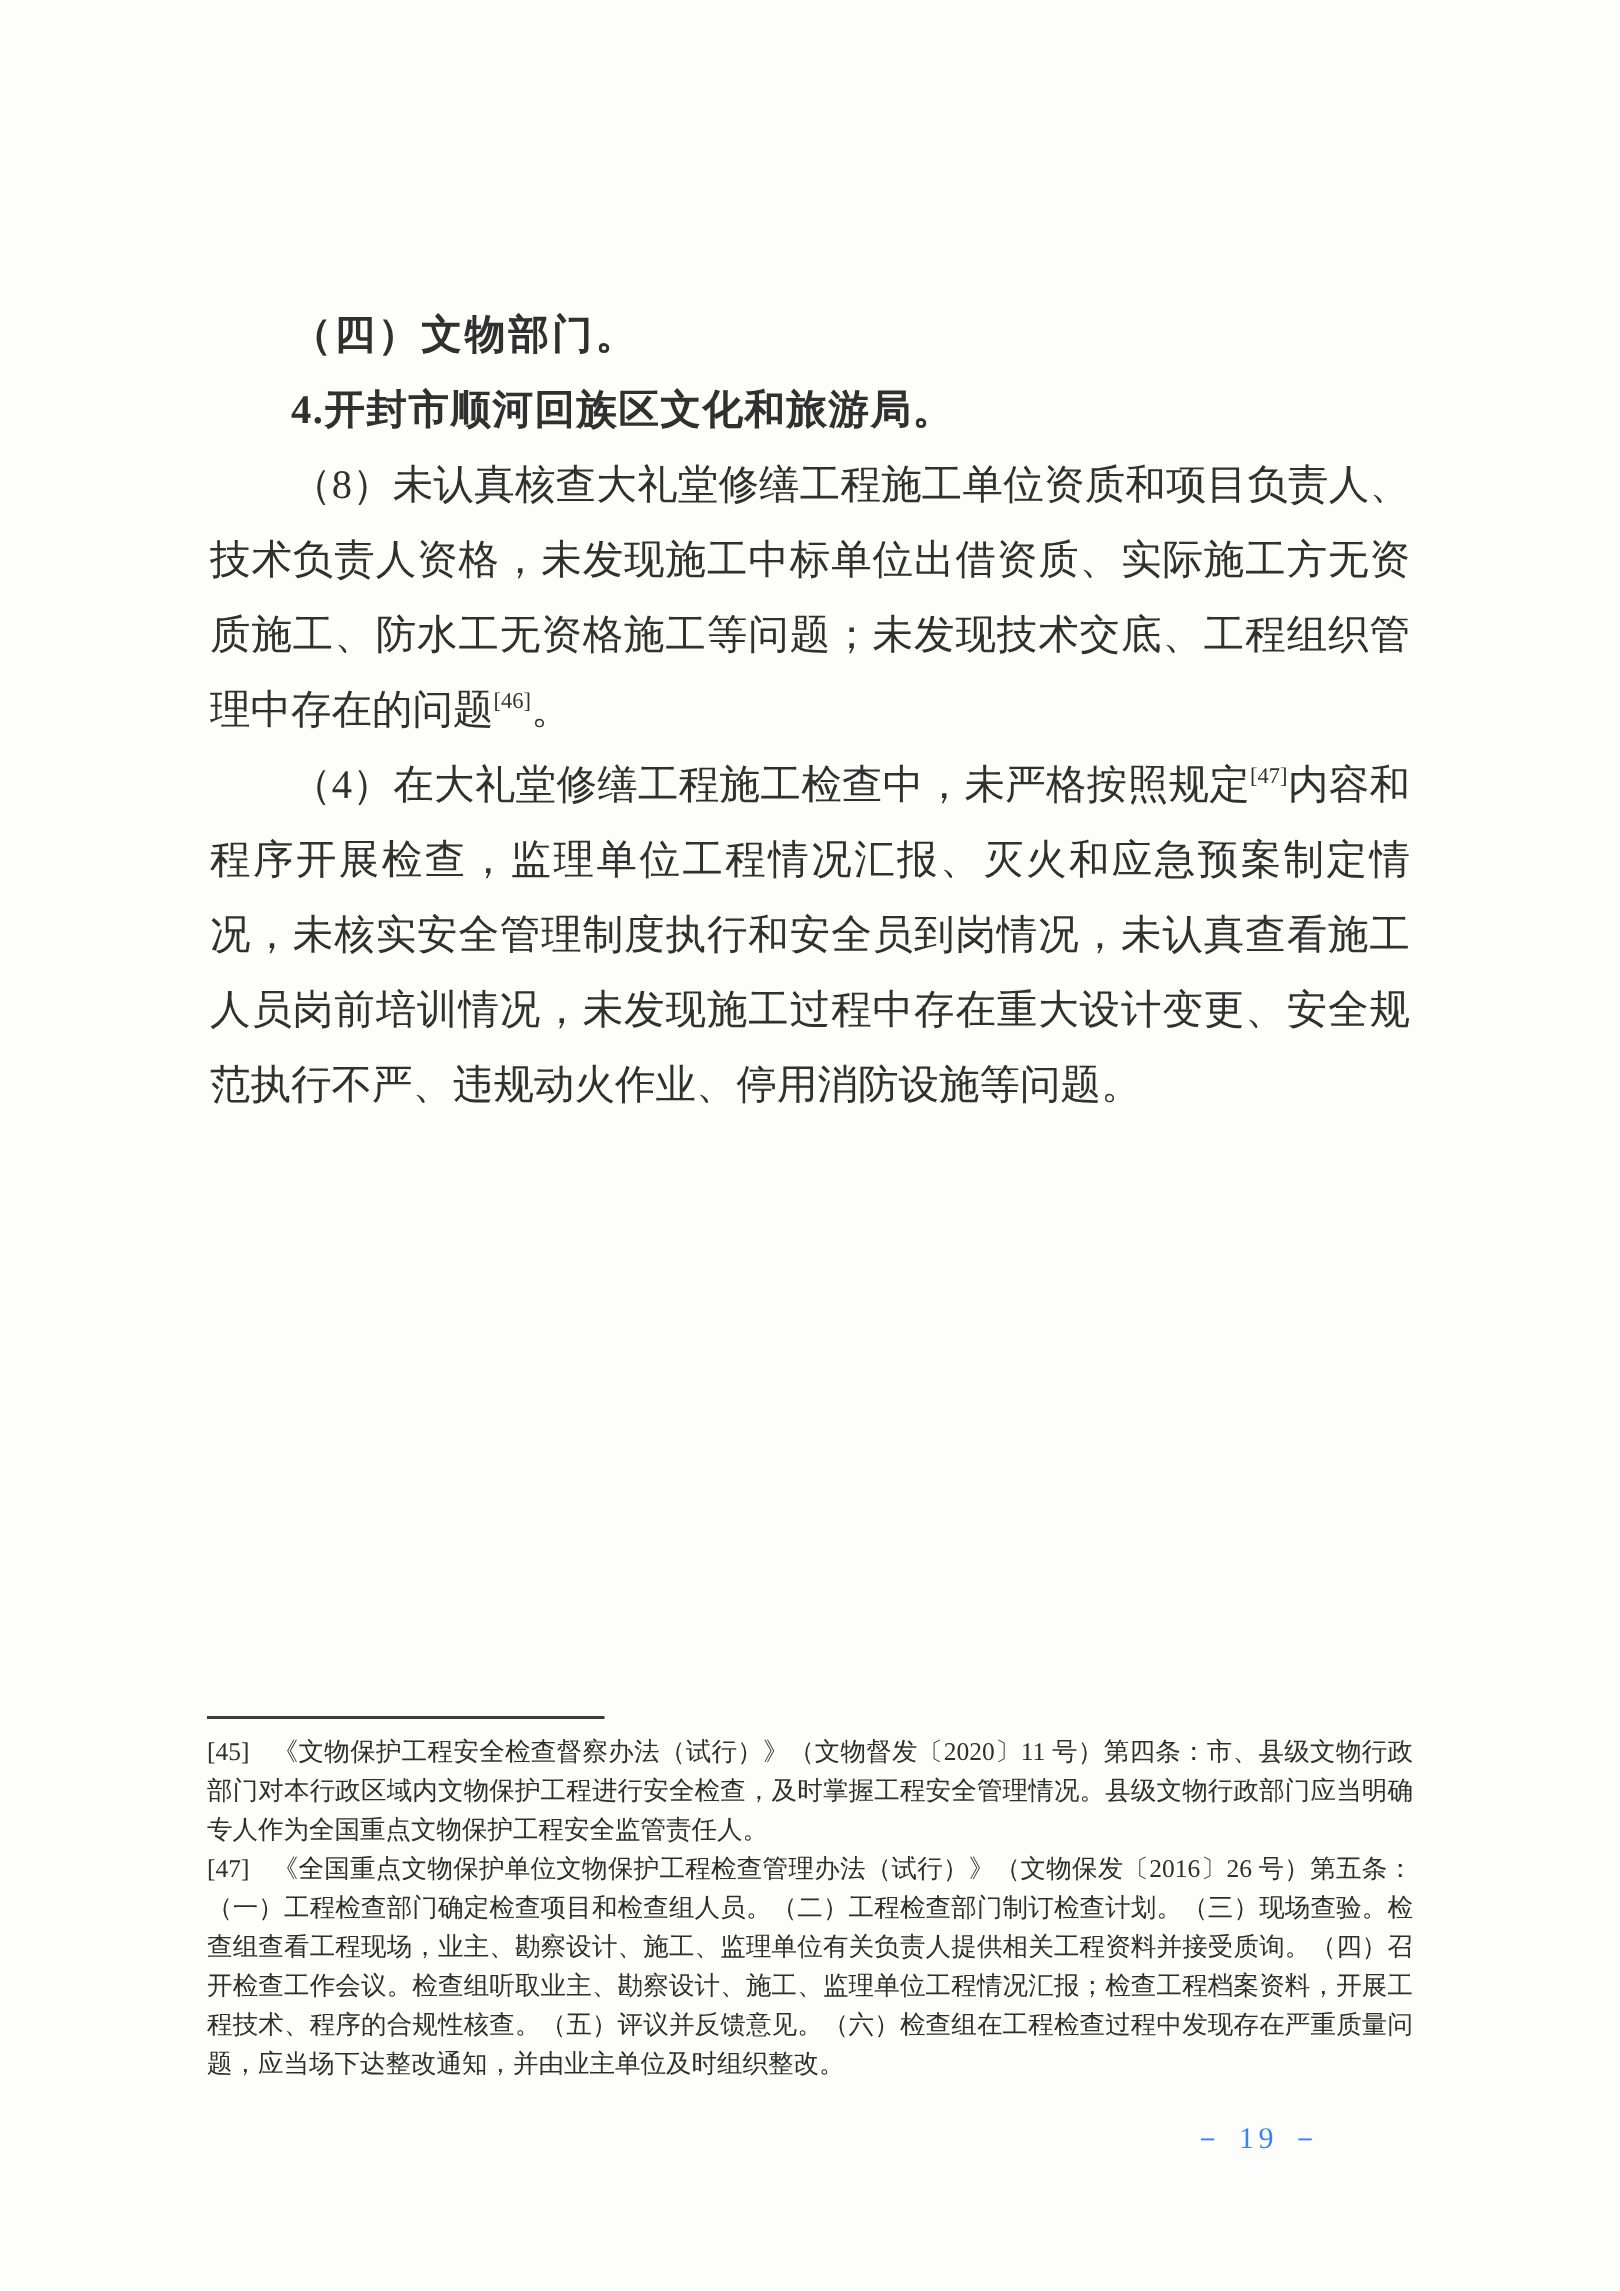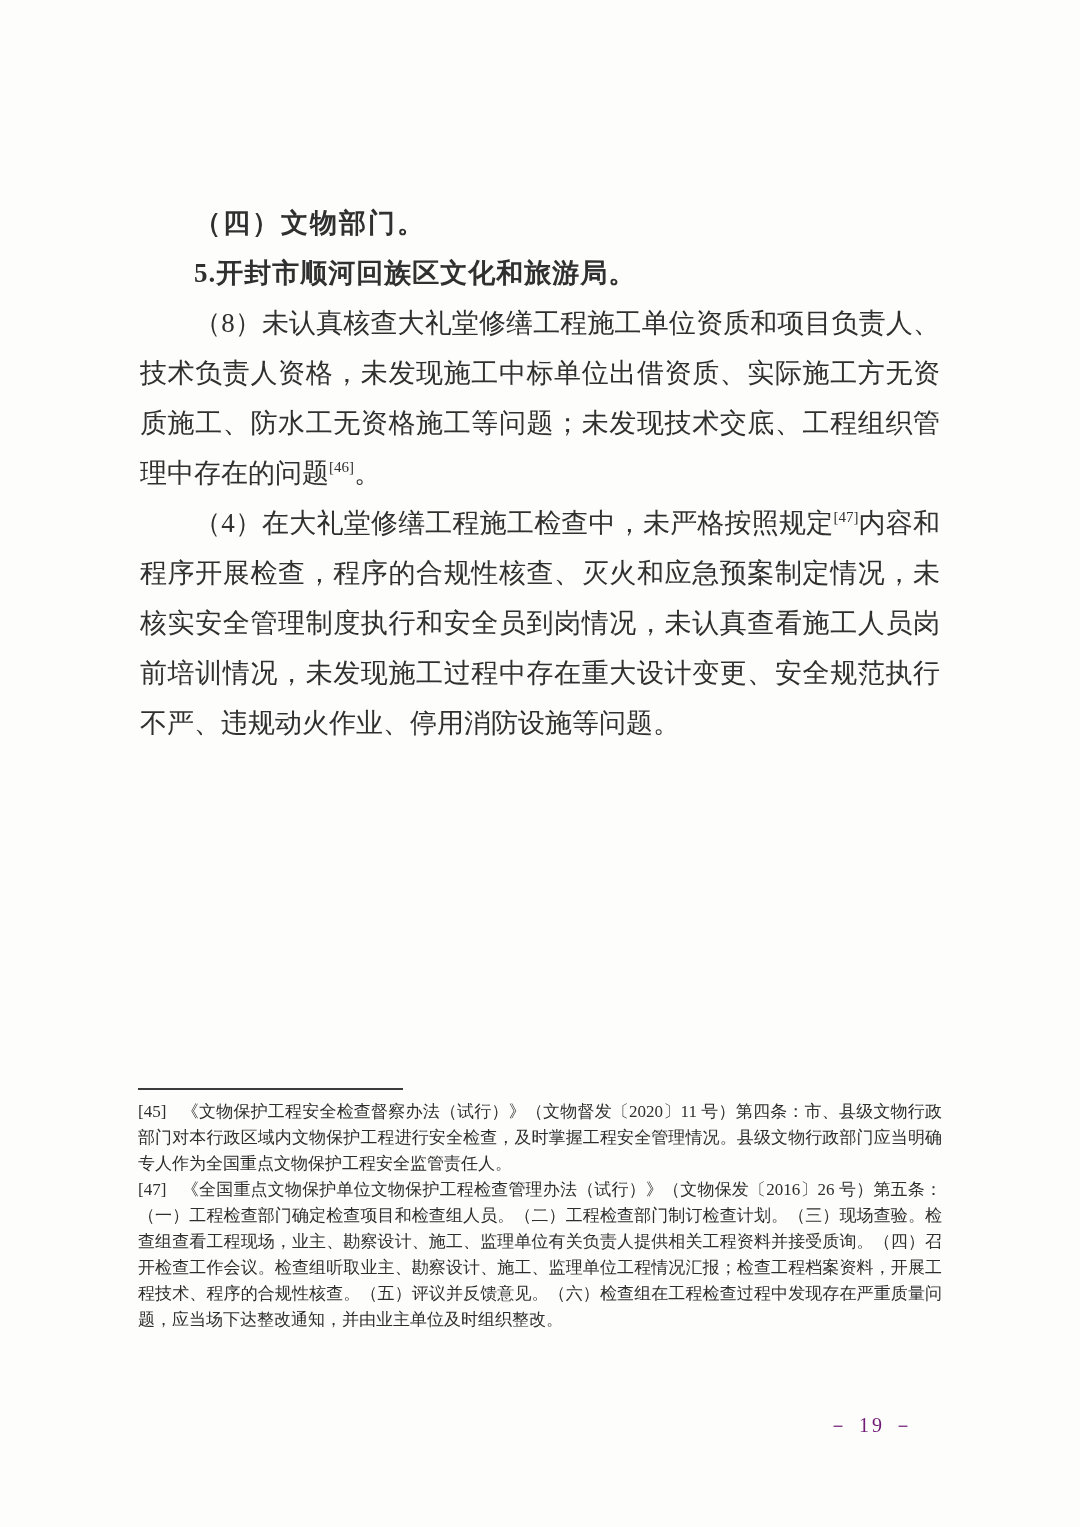--- a/index.html
+++ b/index.html
@@ -42,21 +42,21 @@
   .para sup.ref {
     font-size: 15px;
     line-height: 0;
     vertical-align: super;
     letter-spacing: 0;
   }
   .footnotes {
     position: absolute;
     left: 138px;
     width: 804px;
-    top: 1088px;
+    top: 1144px;
     font-size: 17px;
     line-height: 26px;
     text-align: justify;
     color: #2e2e2e;
   }
   .fn-sep {
     width: 265px;
     height: 0;
     border: none;
     border-top: 2px solid #3c3c3c;
@@ -65,43 +65,43 @@
   .footnotes p {
     margin: 0;
     word-break: break-all;
   }
   .fn-marker {
     margin-right: 0.9em;
   }
   .page-number {
     position: absolute;
     top: 1412px;
-    left: 828px;
+    left: 795px;
     font-size: 20px;
     letter-spacing: 3px;
-    color: #701a75;
+    color: #3b82f6;
     white-space: nowrap;
   }
 </style>
 </head>
 <body>
 
 <div class="page">
 
   <main class="content">
 
     <p class="h1">（四）文物部门。</p>
 
-    <p class="h2">5.开封市顺河回族区文化和旅游局。</p>
+    <p class="h2">4.开封市顺河回族区文化和旅游局。</p>
 
 
 
     <p class="para"><span>（8）未认真核查大礼堂修缮工程施工单位资质和项目负责人、技术负责人资格，未发现施工中标单位出借资质、实际施工方无资质施工、防水工无资格施工等问题；未发现技术交底、工程组织管理中存在的问题</span><sup class="ref">[46]</sup><span>。</span></p>
 
-    <p class="para"><span>（4）在大礼堂修缮工程施工检查中，未严格按照规定</span><sup class="ref">[47]</sup><span>内容和程序开展检查，程序的合规性核查、灭火和应急预案制定情况，未核实安全管理制度执行和安全员到岗情况，未认真查看施工人员岗前培训情况，未发现施工过程中存在重大设计变更、安全规范执行不严、违规动火作业、停用消防设施等问题。</span></p>
+    <p class="para"><span>（4）在大礼堂修缮工程施工检查中，未严格按照规定</span><sup class="ref">[47]</sup><span>内容和程序开展检查，监理单位工程情况汇报、灭火和应急预案制定情况，未核实安全管理制度执行和安全员到岗情况，未认真查看施工人员岗前培训情况，未发现施工过程中存在重大设计变更、安全规范执行不严、违规动火作业、停用消防设施等问题。</span></p>
 
   </main>
 
   <section class="footnotes">
     <hr class="fn-sep">
 
     <p><span class="fn-marker">[45]</span><span>《文物保护工程安全检查督察办法（试行）》（文物督发〔2020〕11 号）第四条：市、县级文物行政部门对本行政区域内文物保护工程进行安全检查，及时掌握工程安全管理情况。县级文物行政部门应当明确专人作为全国重点文物保护工程安全监管责任人。</span></p>
 
 
     <p><span class="fn-marker">[47]</span><span>《全国重点文物保护单位文物保护工程检查管理办法（试行）》（文物保发〔2016〕26 号）第五条：（一）工程检查部门确定检查项目和检查组人员。（二）工程检查部门制订检查计划。（三）现场查验。检查组查看工程现场，业主、勘察设计、施工、监理单位有关负责人提供相关工程资料并接受质询。（四）召开检查工作会议。检查组听取业主、勘察设计、施工、监理单位工程情况汇报；检查工程档案资料，开展工程技术、程序的合规性核查。（五）评议并反馈意见。（六）检查组在工程检查过程中发现存在严重质量问题，应当场下达整改通知，并由业主单位及时组织整改。</span></p>

